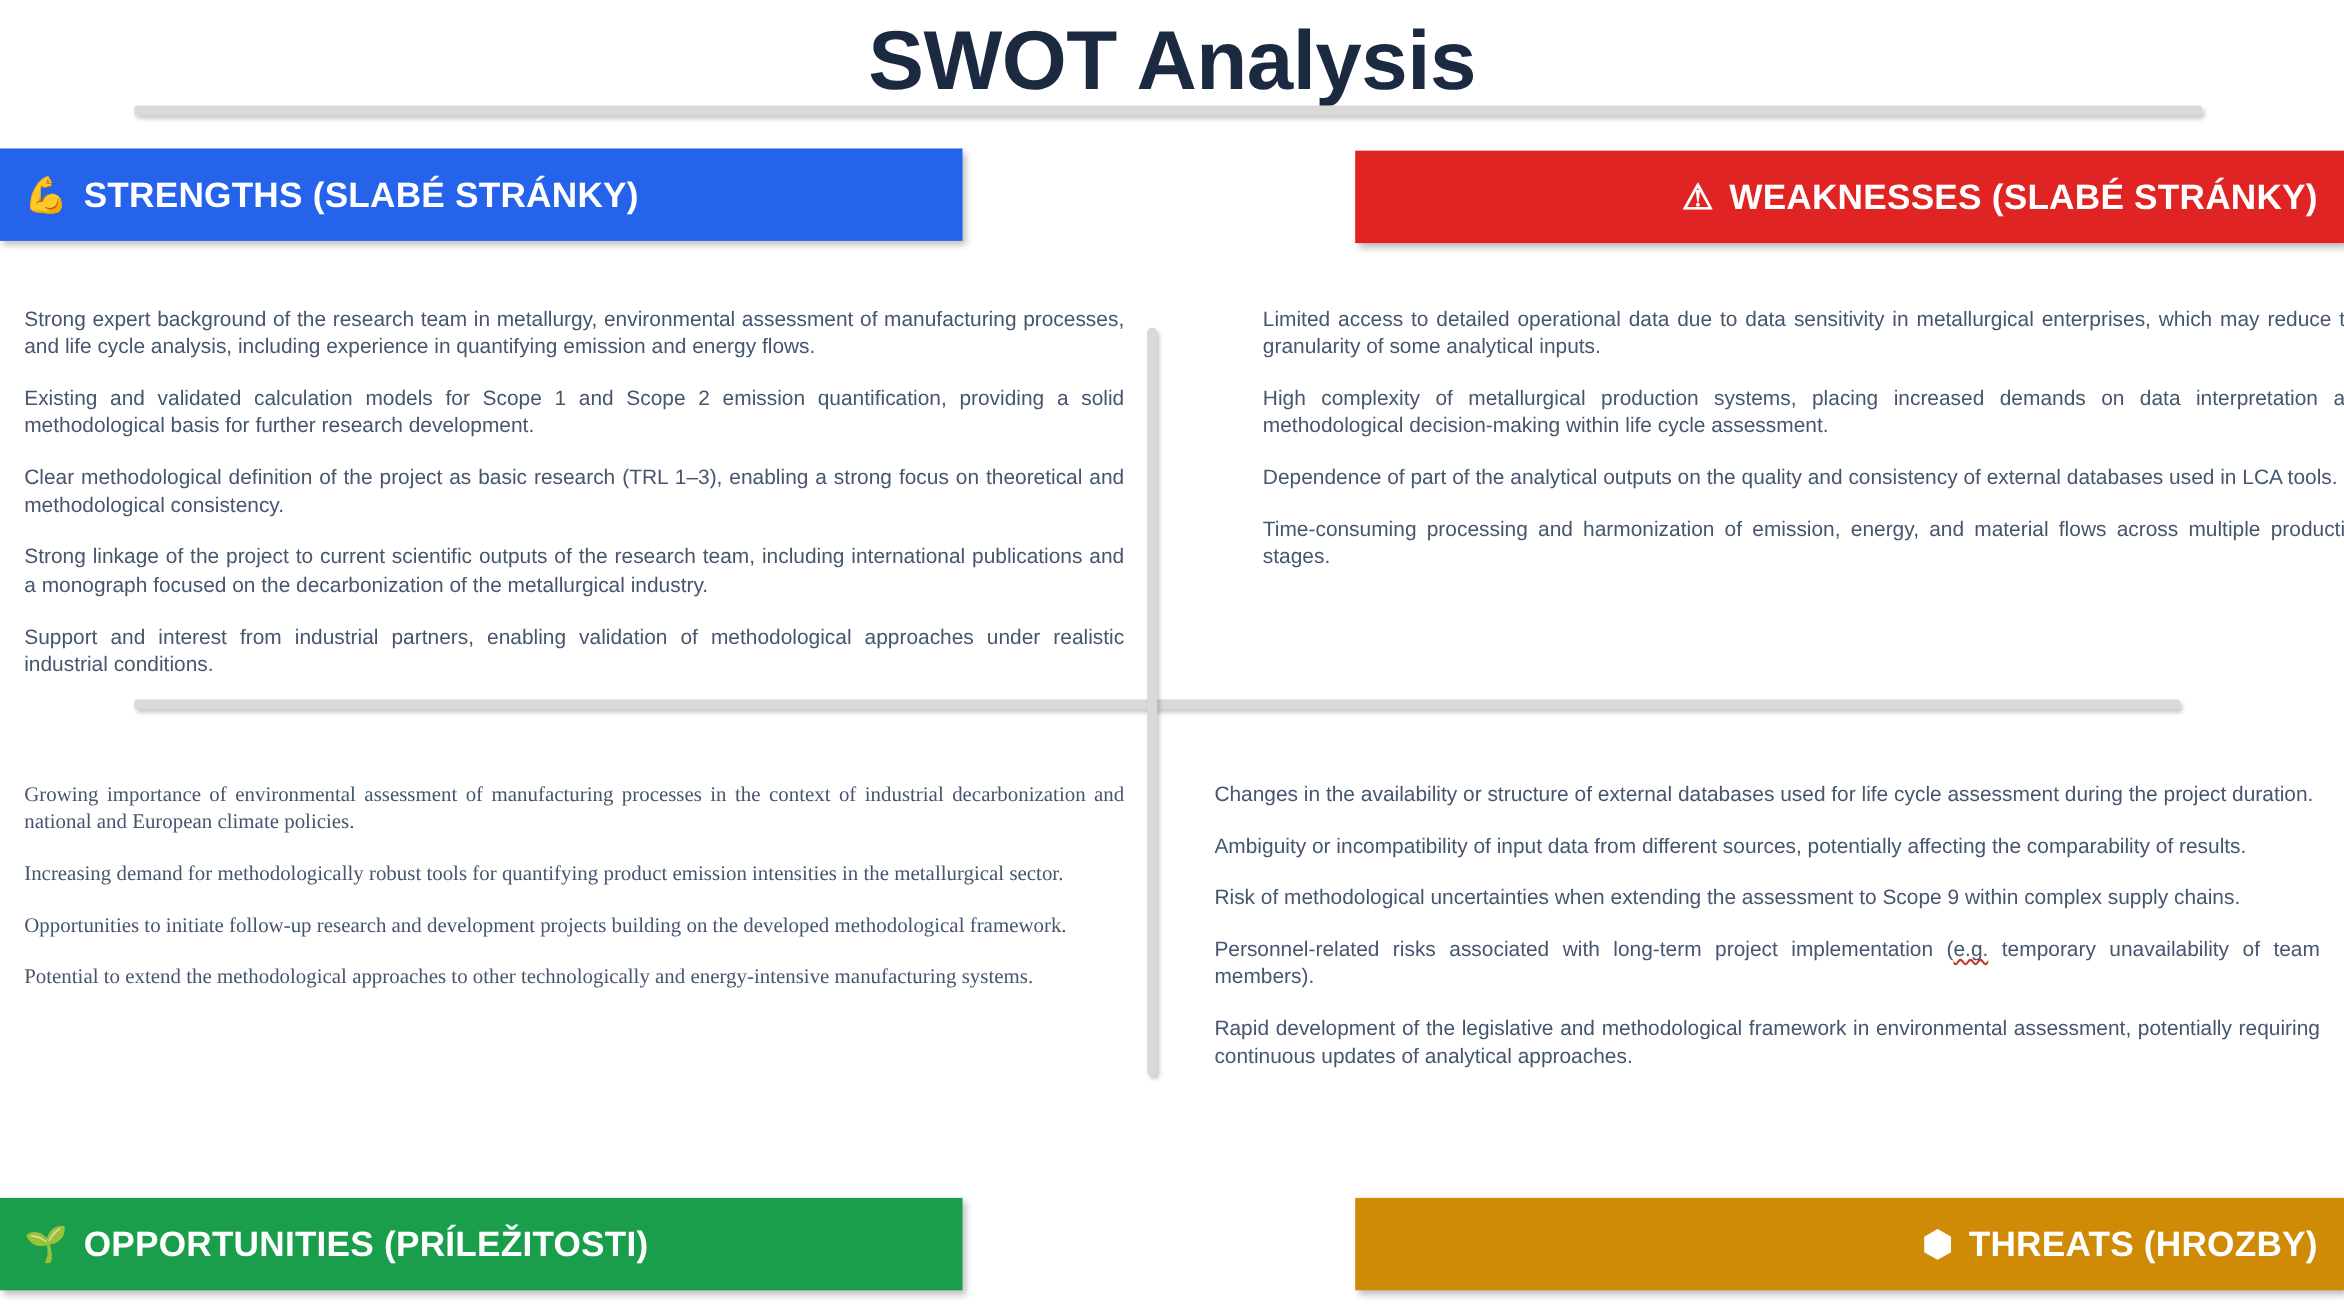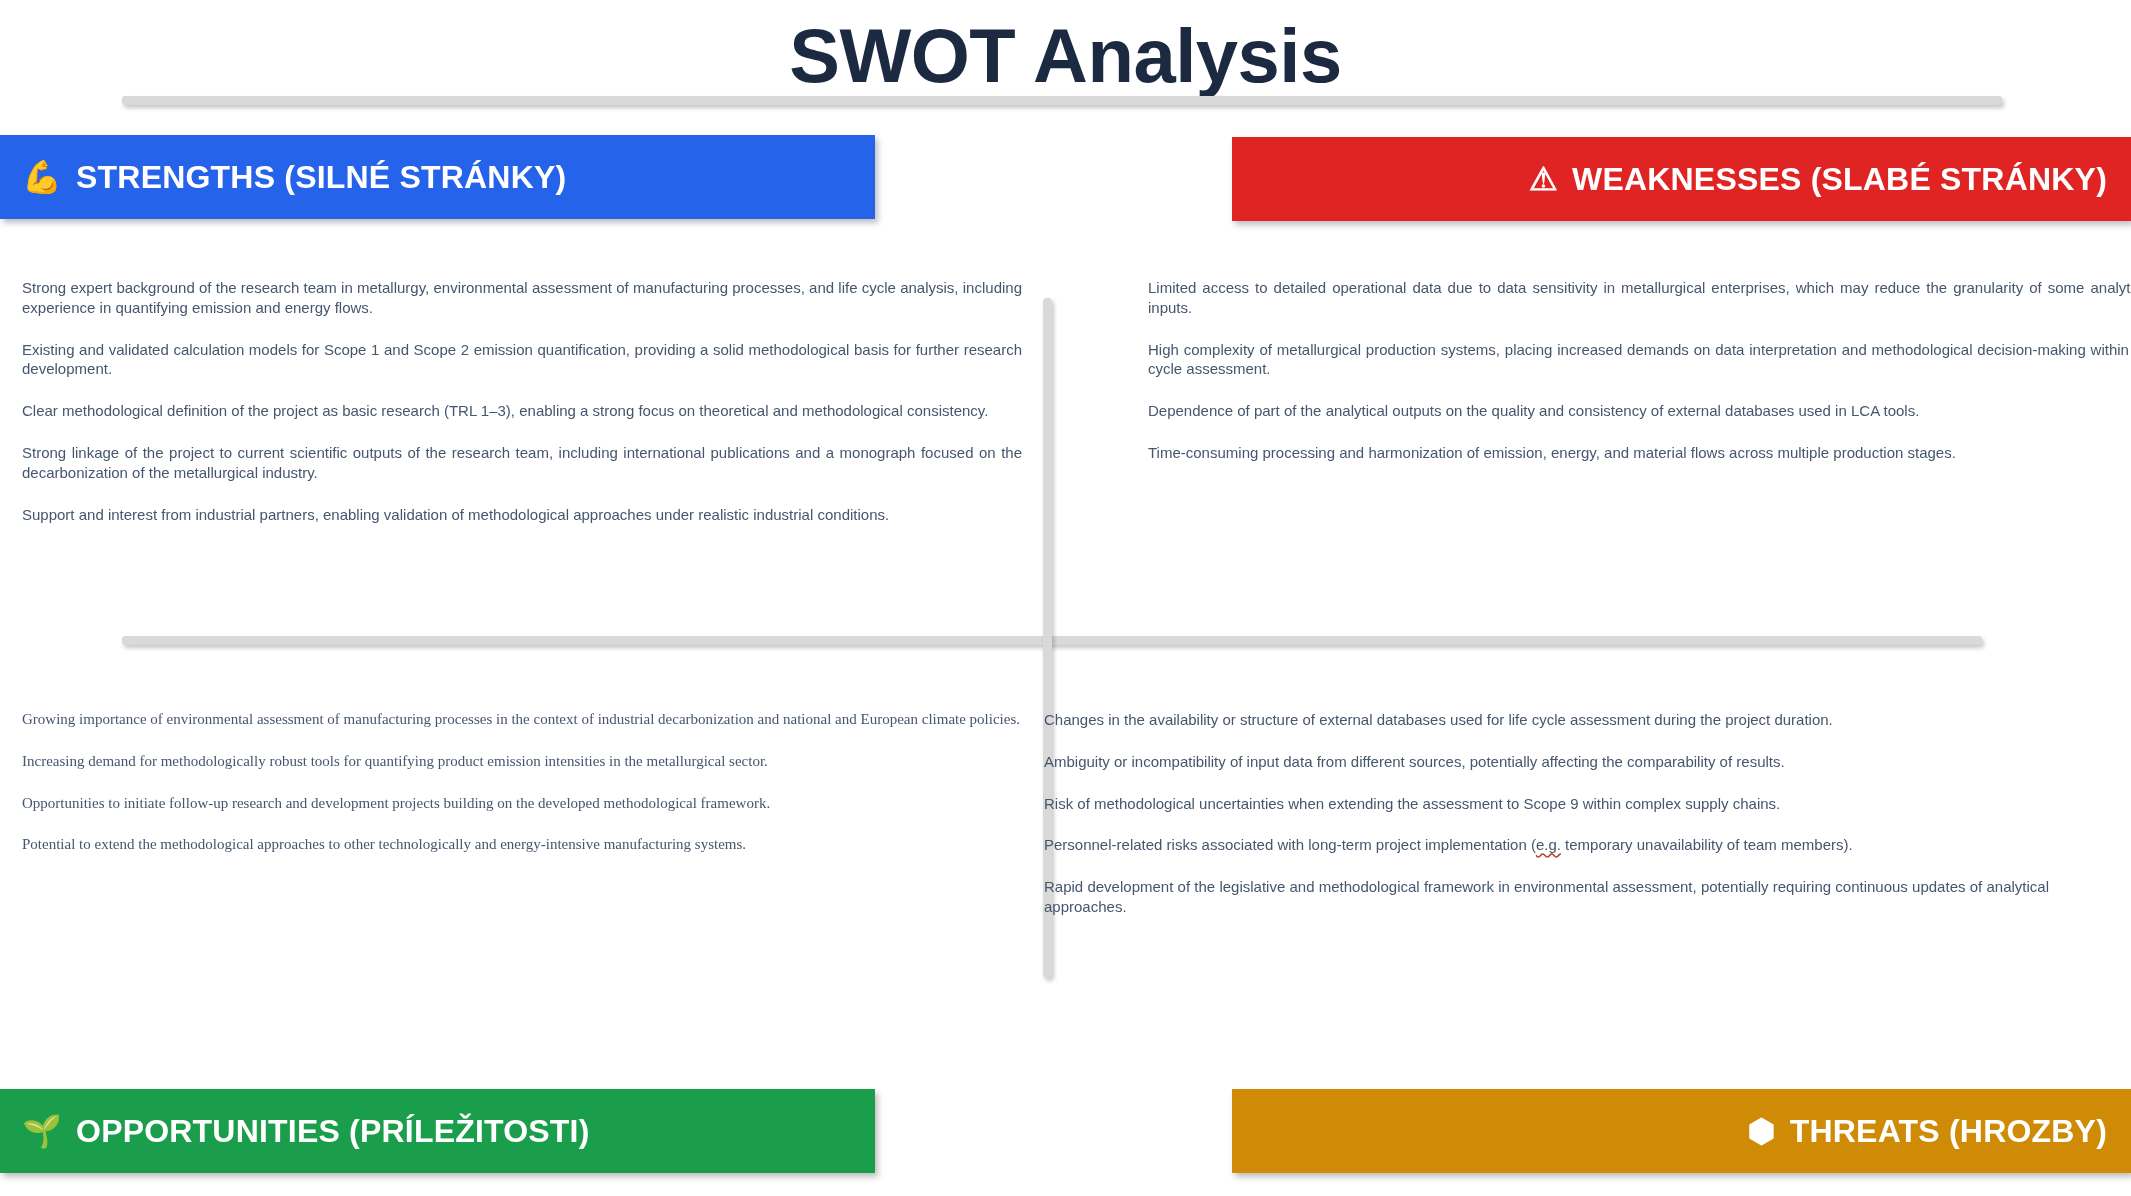--- a/index.html
+++ b/index.html
@@ -95,34 +95,34 @@
 
   #head-strengths    { top: 135px; background: #2563eb; }
   #head-weaknesses   { top: 137px; background: #e02424; }
   #head-opportunities{ top: 1089px; background: #1a9e4b; }
   #head-threats      { top: 1089px; background: #cf8b06; }
 
   
   .panel {
     position: absolute;
     color: #46566e;
-    font-size: 15px;
+    font-size: 19px;
     line-height: 1.32;
   }
   .panel p {
     margin: 0 0 22px 0;
     text-align: justify;
     text-justify: inter-word;
   }
   .panel p:last-child { margin-bottom: 0; }
 
   #panel-strengths     { left: 22px;   top: 278px;  width: 1000px; }
   #panel-weaknesses    { left: 1148px; top: 278px;  width: 1005px; }
   #panel-opportunities { left: 22px;   top: 710px;  width: 1000px; font-family: Liberation Serif, serif; }
-  #panel-threats       { left: 1044px; top: 710px;  width: 1005px; }
+  #panel-threats       { left: 1104px; top: 710px;  width: 1005px; }
 
   
   .squiggle {
     text-decoration: underline wavy #c0392b;
     text-decoration-skip-ink: none;
     text-underline-offset: 2px;
   }
 </style>
 </head>
 <body>
@@ -130,21 +130,21 @@
 <div class="slide">
 
   <div class="title">SWOT Analysis</div>
 
   <div class="divider divider-top"></div>
   <div class="divider divider-mid"></div>
   <div class="divider divider-vert"></div>
 
   <div class="qhead qhead-left" id="head-strengths">
     <span class="emoji">💪</span>
-    <span>STRENGTHS (SILNÉ STRÁNKY)</span>
+    <span>STRENGTHS (SLABÉ STRÁNKY)</span>
   </div>
 
   <div class="qhead qhead-right" id="head-weaknesses">
     <span class="emoji">⚠</span>
     <span>WEAKNESSES (SLABÉ STRÁNKY)</span>
   </div>
 
   <div class="qhead qhead-left" id="head-opportunities">
     <span class="emoji">🌱</span>
     <span>OPPORTUNITIES (PRÍLEŽITOSTI)</span>

